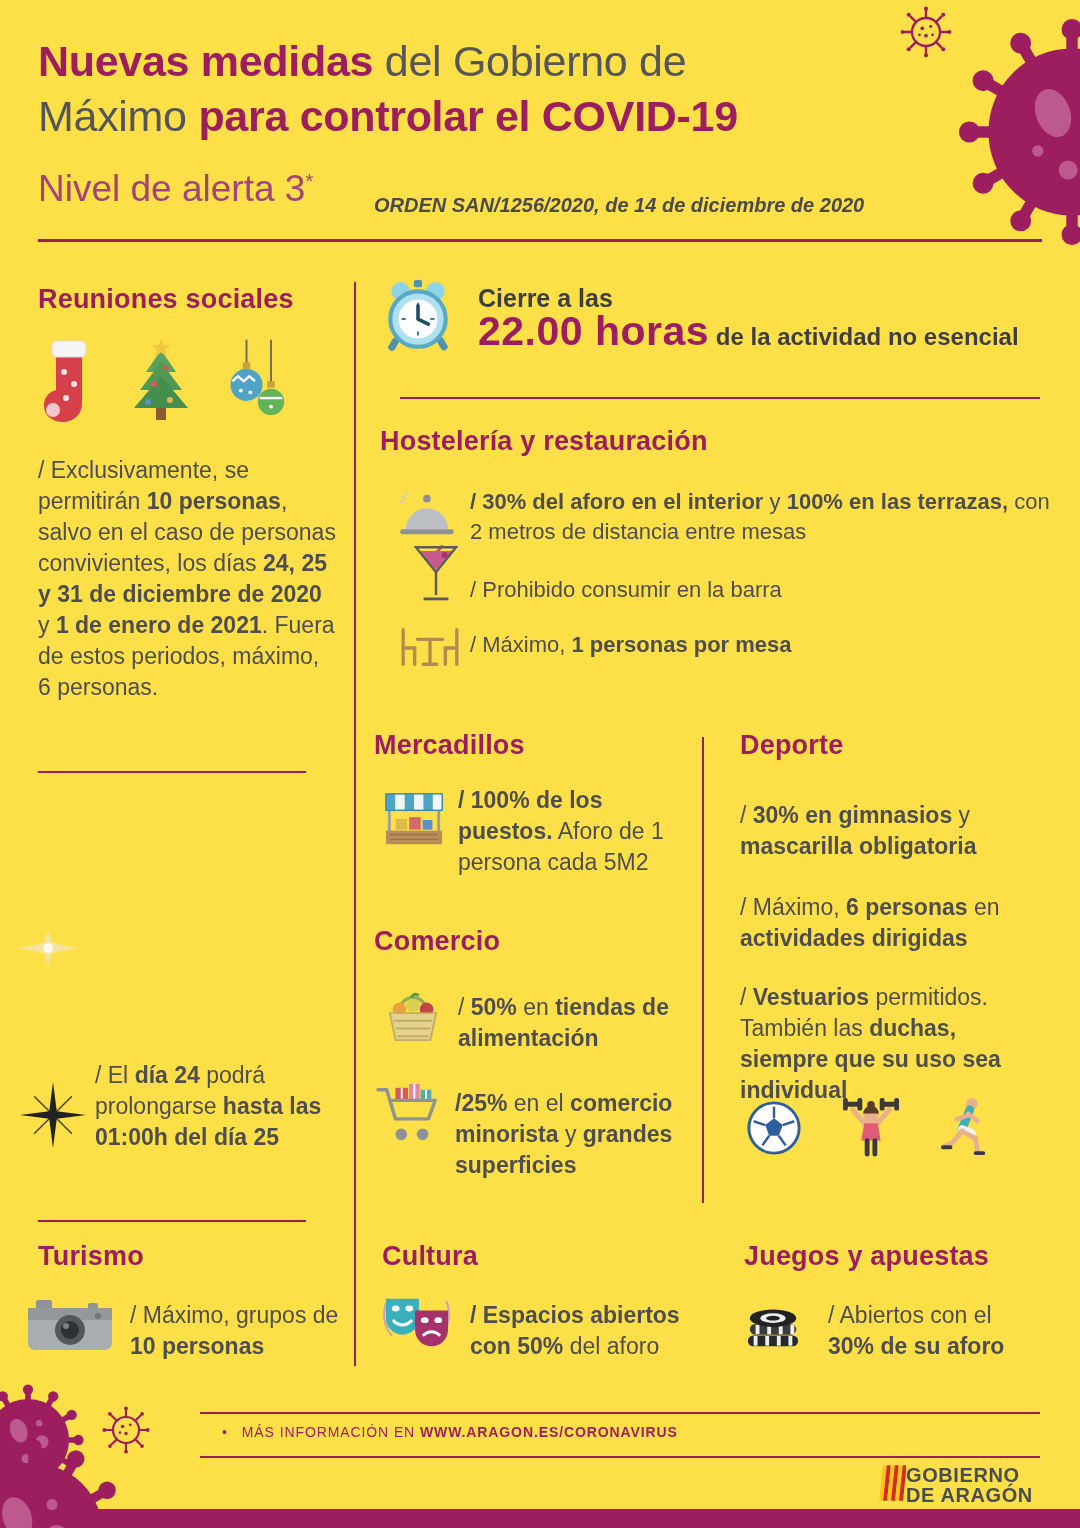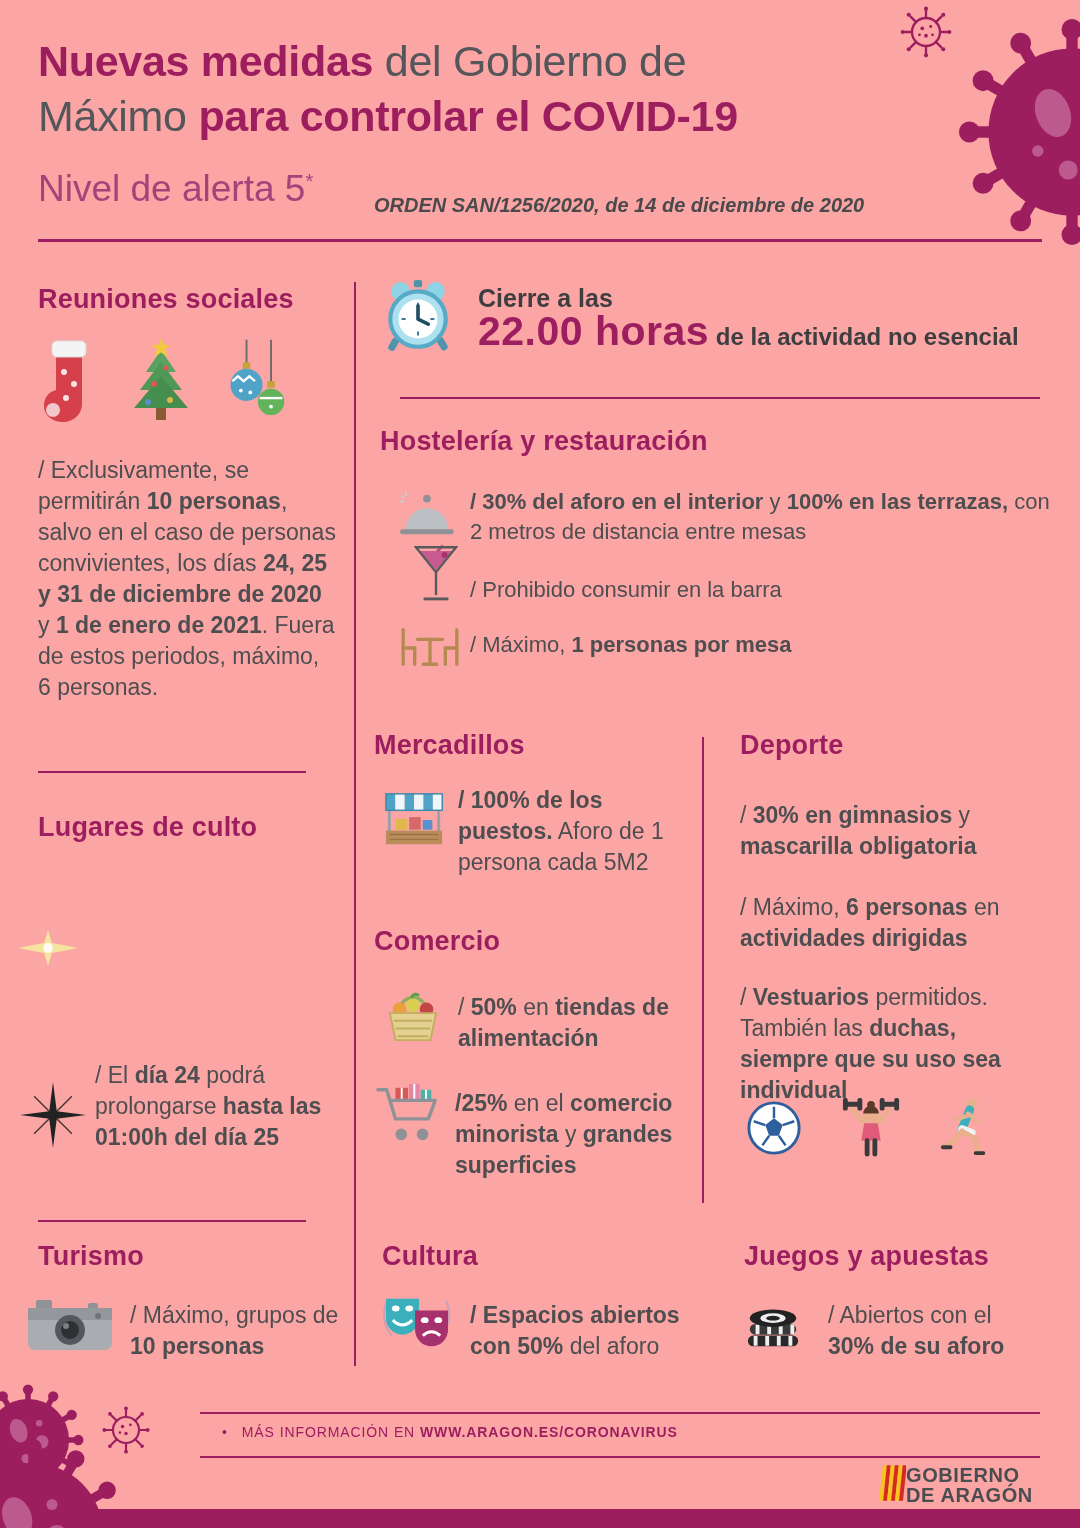--- a/index.html
+++ b/index.html
@@ -1,18 +1,18 @@
 <!DOCTYPE html>
 <html><head>
 <meta charset="utf-8">
 <style>
   html,body{margin:0;padding:0;background:#e9e9e9;}
   .page{
     position:relative;width:1080px;height:1528px;margin:0 auto;
-    background:#fca5a5;overflow:hidden;
+    background:#fde047;overflow:hidden;
     font-family:"Liberation Sans","DejaVu Sans",sans-serif;
     color:#4e4e50;
   }
   .abs{position:absolute;}
   .b{font-weight:700;}
   .h2{font-size:27px;font-weight:700;color:#9d1e5f;letter-spacing:0.2px;}
   .body-t{font-size:23px;line-height:31px;color:#4e4e50;}
   .rule{background:#9d1e5f;}
 
   
@@ -156,21 +156,21 @@
   <div class="abs" id="title">
     <div>
       <span class="t-accent">Nuevas medidas</span><span class="t-gray"> del Gobierno de</span>
     </div>
     <div>
       <span class="t-gray">Máximo </span><span class="t-accent">para controlar el COVID-19</span>
     </div>
   </div>
 
   <div class="abs" id="alert">
-    <span>Nivel de alerta 5</span><sup>*</sup>
+    <span>Nivel de alerta 3</span><sup>*</sup>
   </div>
 
   <div class="abs" id="order">ORDEN SAN/1256/2020, de 14 de diciembre de 2020</div>
 
   <div class="abs rule" id="hr-top"></div>
 
   <div class="abs h2" id="reuniones-title">Reuniones sociales</div>
 
   <div class="abs" id="xmas-icons">
     <span>
@@ -210,21 +210,20 @@
         <path d="M40 62h24" stroke="#ffffff" stroke-width="2.5"></path>
         <circle cx="52" cy="71" r="2" fill="#ffffff"></circle>
       </svg>
     </span>
   </div>
 
   <div class="abs body-t" id="reuniones-body"><span>/ Exclusivamente, se permitirán </span><span class="b">10 personas</span><span>, salvo en el caso de personas convivientes, los días </span><span class="b">24, 25 y 31 de diciembre de 2020</span><span> y </span><span class="b">1 de enero de 2021</span><span>. Fuera de estos periodos, máximo, 6 personas.</span></div>
 
   <div class="abs rule" id="div-left-1"></div>
 
-  <div class="abs h2" id="culto-title">Lugares de culto</div>
 
   <span class="abs" id="candle-icon">
     <svg width="64" height="40" viewBox="0 0 64 40">
       <polygon points="32,2 36,15 62,20 36,25 32,38 28,25 2,20 28,15" fill="#f4e49e"></polygon>
       <circle cx="32" cy="20" r="5" fill="#ffffff" opacity="0.85"></circle>
     </svg>
   </span>
 
   <span class="abs" id="star-icon">
     <svg width="66" height="66" viewBox="0 0 70 70">

